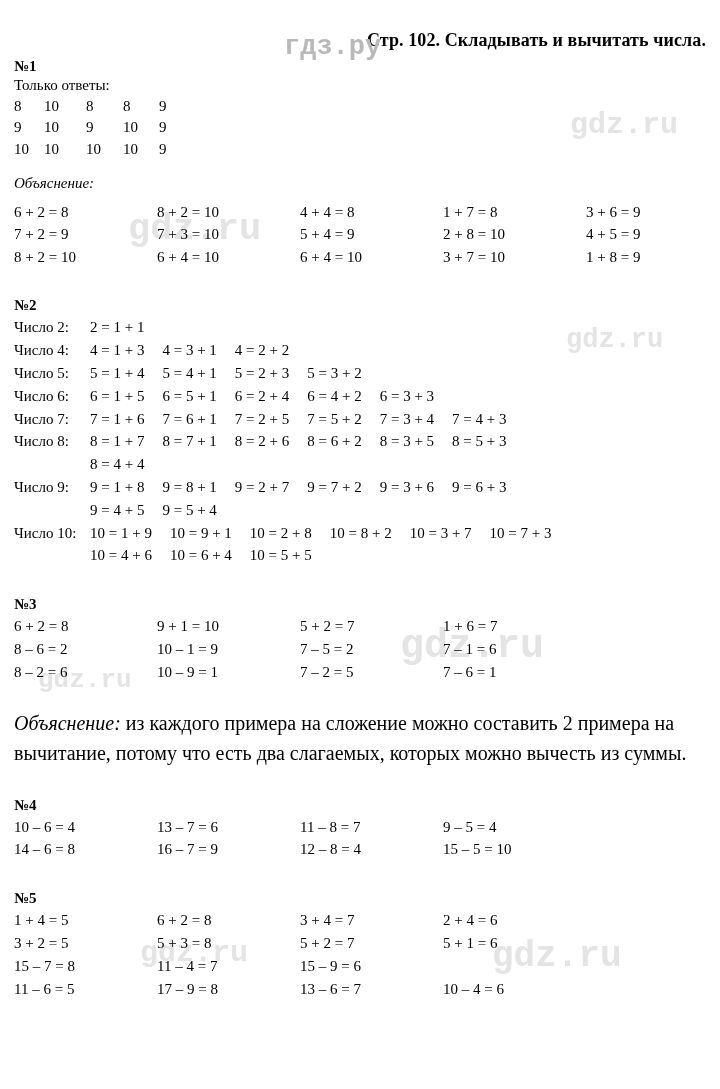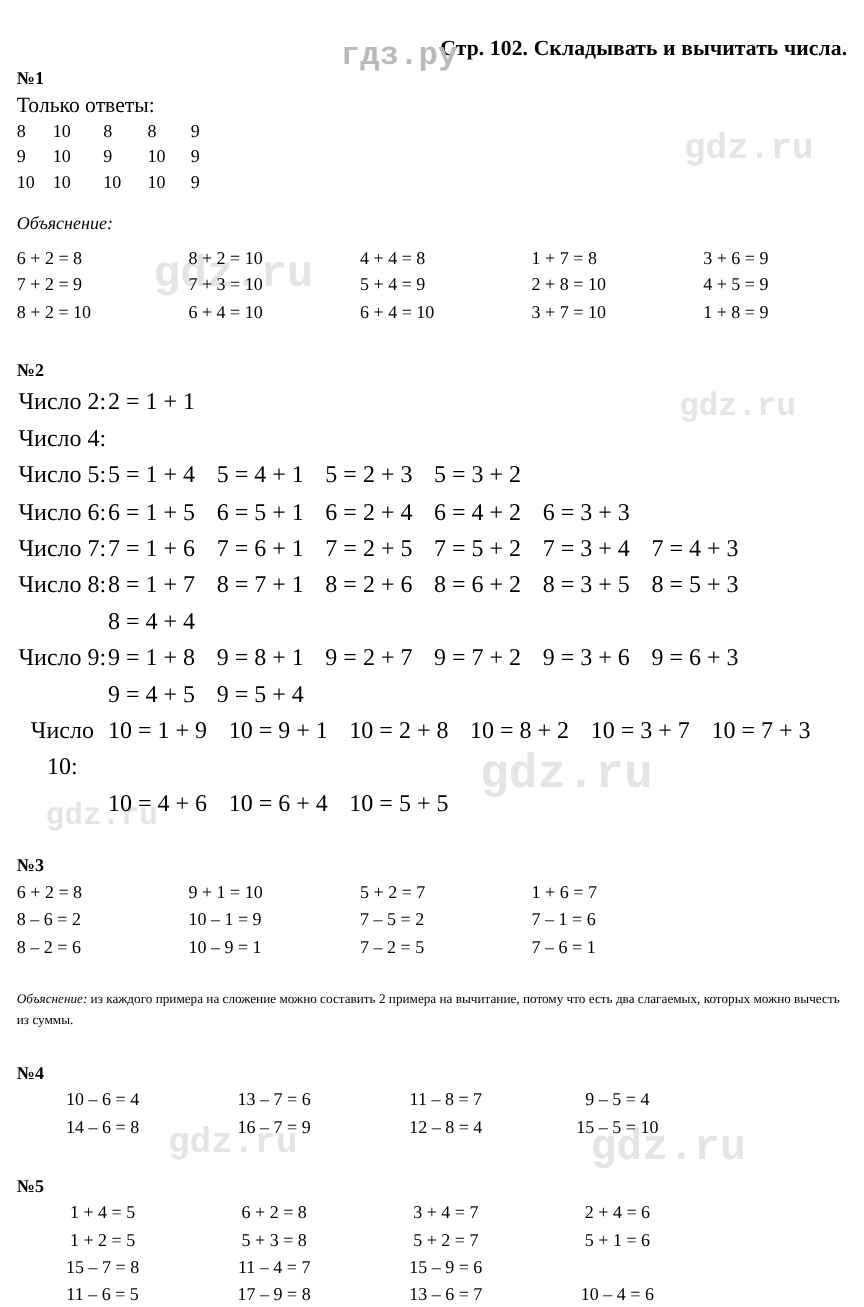--- a/index.html
+++ b/index.html
@@ -55,21 +55,21 @@
     margin: 30px 0 0 0;
     letter-spacing: 0.1px;
     text-align: right;
   }
   .tnum {
     font-weight: bold;
     font-size: 15px;
     margin: 7px 0 2px 0;
   }
   .plain {
-    font-size: 18px;
+    font-size: 15px;
     margin: 2px 0;
   }
   .ital {
     font-style: italic;
     font-size: 15px;
     margin: 0;
   }
 
   
   .row {
@@ -86,43 +86,42 @@
   .exrow {
     display: flex;
     font-size: 15px;
     line-height: 1.5;
   }
   .ex-col { width: 143px; }
 
   
   .n2row {
     display: flex;
-    font-size: 20px;
+    font-size: 15px;
     line-height: 1.52;
-    text-align: center;
   }
   .n2lab { width: 76px; }
   .n2items span { display: inline-block; margin-right: 18px; }
   .n2cont { padding-left: 76px; }
 
   
   .q3row, .q4row, .q5row {
     display: flex;
     font-size: 15px;
     line-height: 1.52;
   }
   .q3row > div { width: 143px; }
-  .q4row > div, .q5row > div { width: 143px; text-align: center; }
+  .q4row > div, .q5row > div { width: 143px; }
 
   .spacer-sm { height: 9px; }
   .spacer-md { height: 15px; }
   .spacer-lg { height: 22px; }
 
   .explain-block {
-    font-size: 11px;
+    font-size: 20px;
     line-height: 1.5;
     margin-top: 2px;
   }
   .explain-block i { font-style: italic; }
 
   .footer-wm {
     position: absolute;
     left: 330px;
     bottom: 8px;
     font-family: "Liberation Sans", sans-serif;
@@ -206,20 +205,21 @@
     <div class="spacer-lg"></div>
 
     <div class="tnum">№2</div>
     <div id="task2-rows">
         <div class="n2row">
           <div class="n2lab">Число 2:</div>
           <div class="n2items"><span>2 = 1 + 1</span></div>
         </div>
         <div class="n2row">
           <div class="n2lab">Число 4:</div>
+          <div class="n2items"><span>4 = 1 + 3</span><span>4 = 3 + 1</span><span>4 = 2 + 2</span></div>
         </div>
         <div class="n2row">
           <div class="n2lab">Число 5:</div>
           <div class="n2items"><span>5 = 1 + 4</span><span>5 = 4 + 1</span><span>5 = 2 + 3</span><span>5 = 3 + 2</span></div>
         </div>
         <div class="n2row">
           <div class="n2lab">Число 6:</div>
           <div class="n2items"><span>6 = 1 + 5</span><span>6 = 5 + 1</span><span>6 = 2 + 4</span><span>6 = 4 + 2</span><span>6 = 3 + 3</span></div>
         </div>
         <div class="n2row">
@@ -295,21 +295,21 @@
     <div class="spacer-lg"></div>
 
     <div class="tnum">№5</div>
     <div class="q5row">
       <div>1 + 4 = 5</div>
       <div>6 + 2 = 8</div>
       <div>3 + 4 = 7</div>
       <div>2 + 4 = 6</div>
     </div>
     <div class="q5row">
-      <div>1 + 2 = 5</div>
+      <div>3 + 2 = 5</div>
       <div>5 + 3 = 8</div>
       <div>5 + 2 = 7</div>
       <div>5 + 1 = 6</div>
     </div>
     <div class="q5row">
       <div>15 – 7 = 8</div>
       <div>11 – 4 = 7</div>
       <div>15 – 9 = 6</div>
     </div>
     <div class="q5row">

